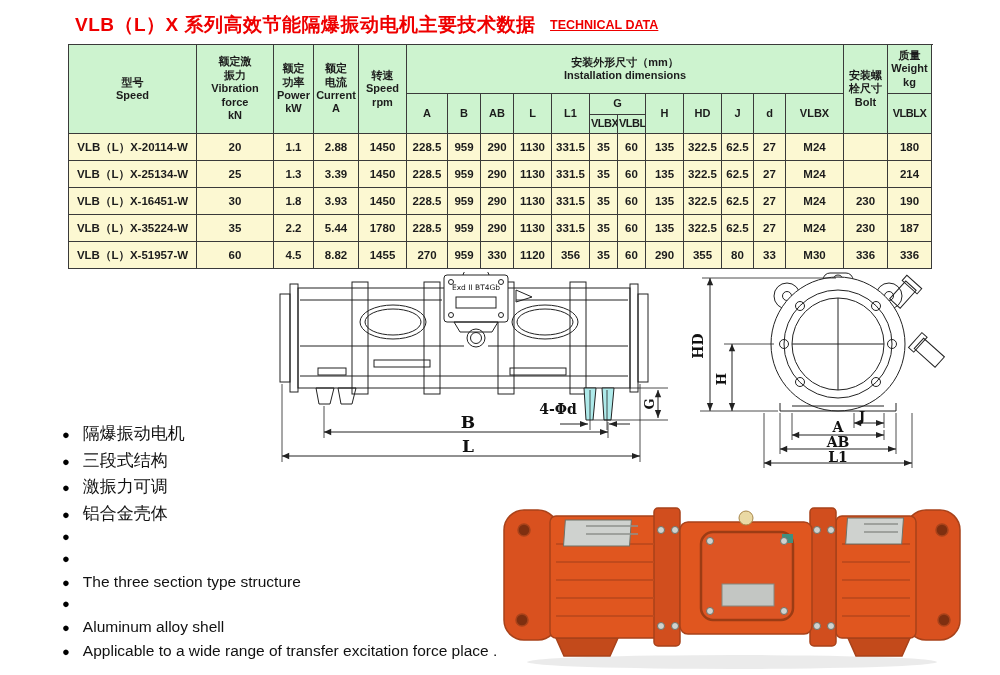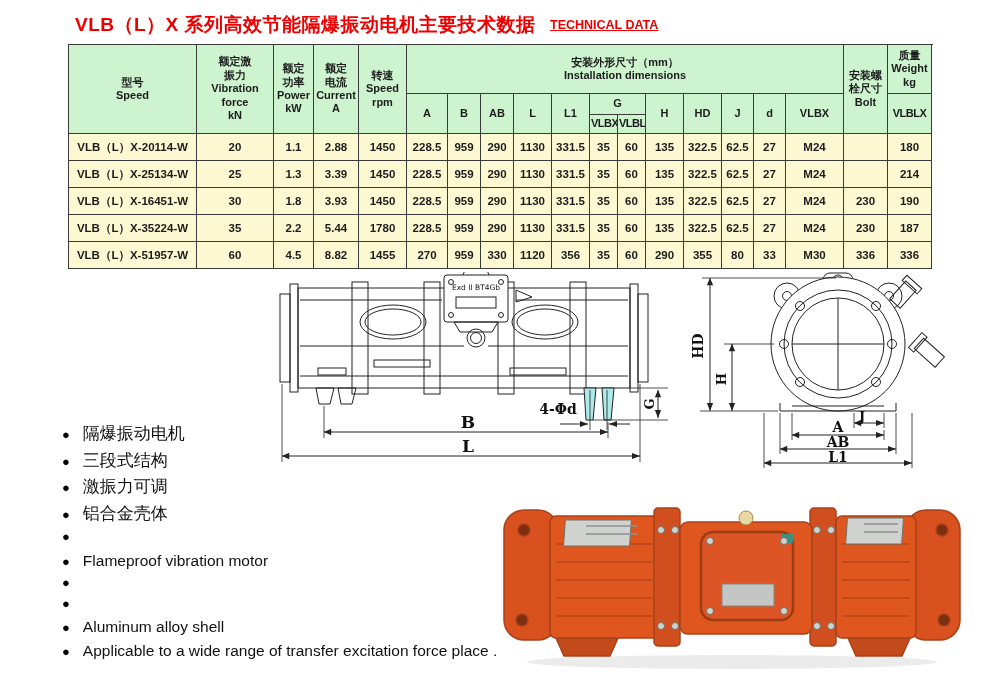--- a/index.html
+++ b/index.html
@@ -343,24 +343,24 @@
       </li>
       <li class="cn">
         <span class="dot">●</span>
         <span>铝合金壳体</span>
       </li>
       <li class="cn">
         <span class="dot">●</span>
       </li>
       <li>
         <span class="dot">●</span>
-        <span>Flameproof vibration motor</span>
       </li>
       <li>
         <span class="dot">●</span>
+        <span>The three section type structure</span>
       </li>
       <li>
         <span class="dot">●</span>
       </li>
       <li>
         <span class="dot">●</span>
         <span>Aluminum alloy shell</span>
       </li>
       <li>
         <span class="dot">●</span>

